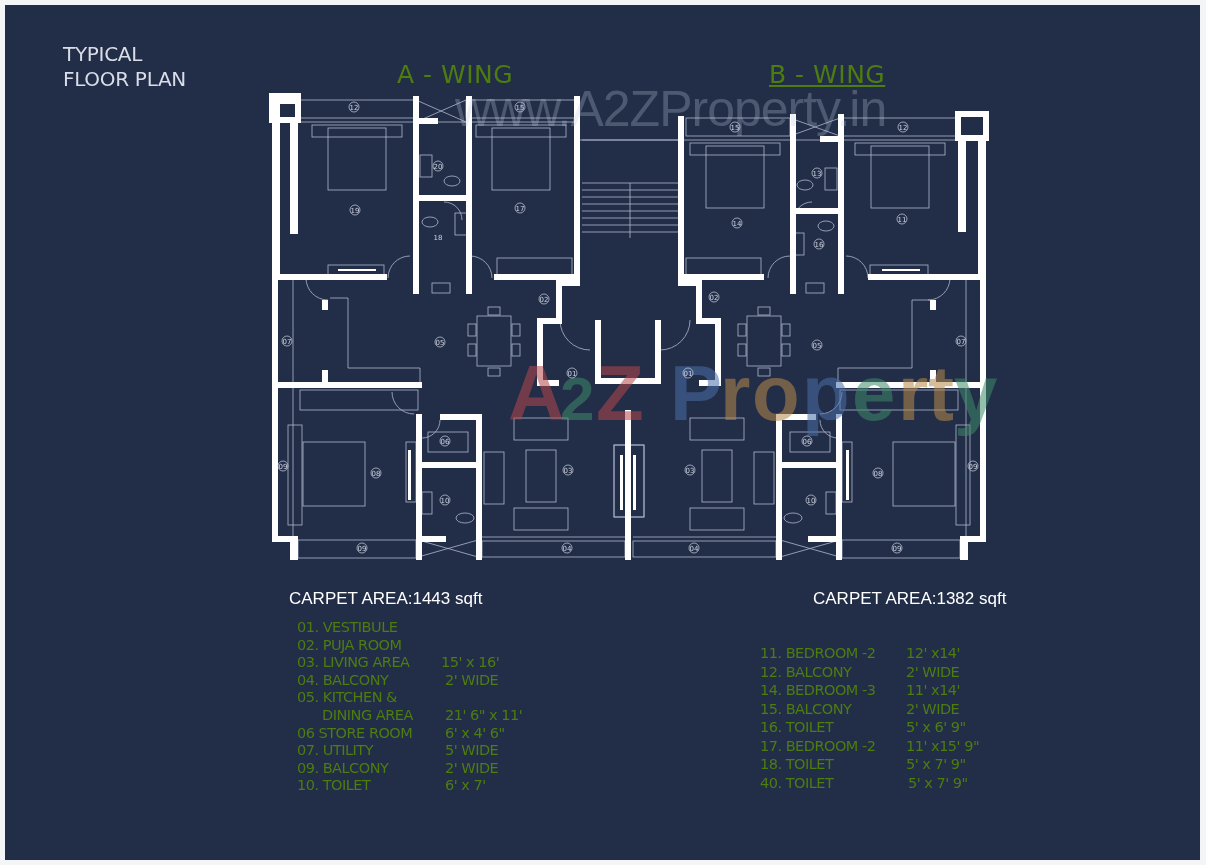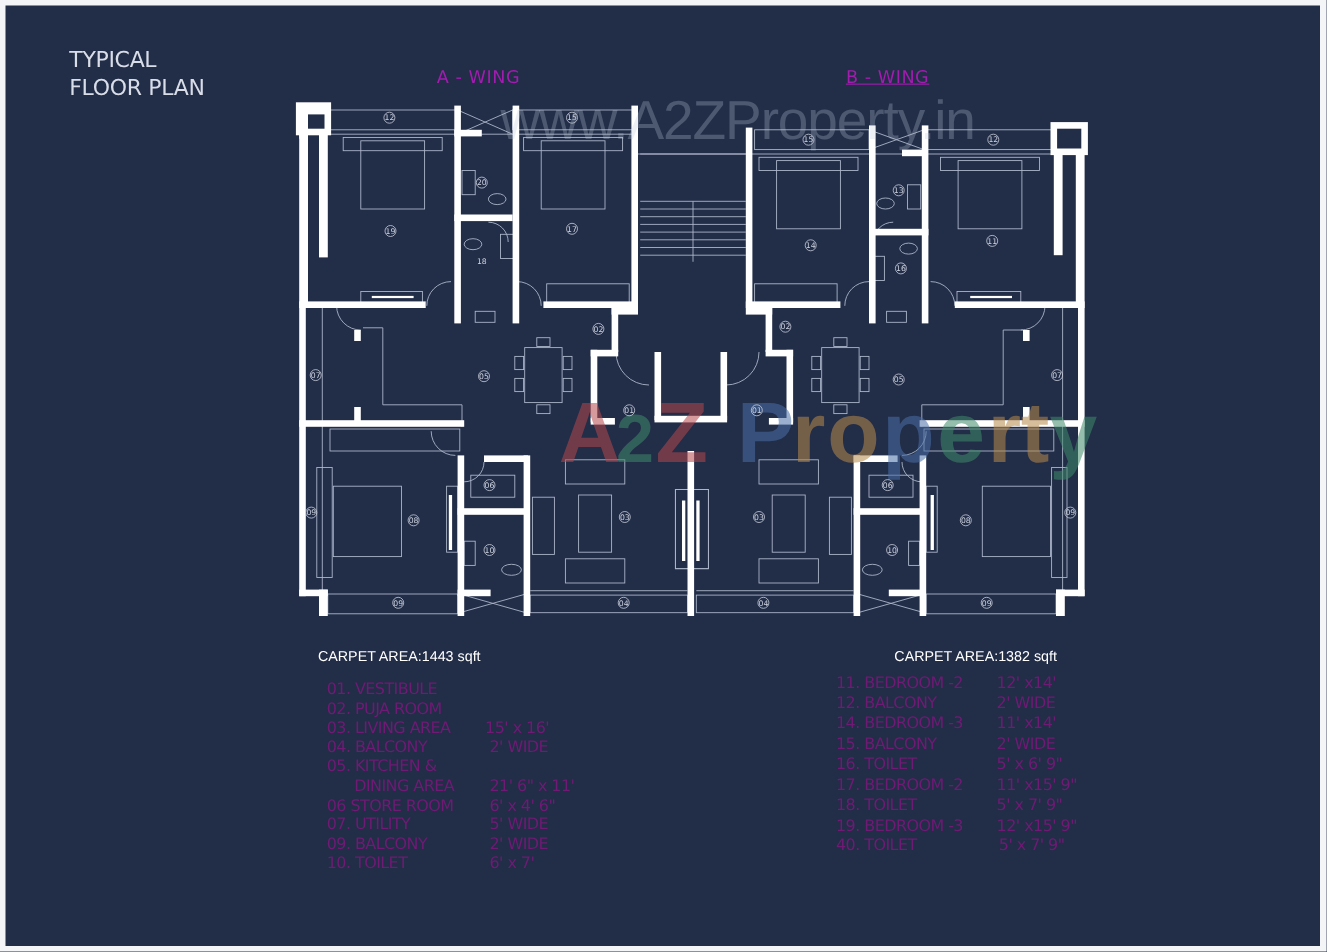--- a/index.html
+++ b/index.html
@@ -1,23 +1,23 @@
 <!DOCTYPE html>
 <html><head>
 <meta charset="utf-8">
 <style>
   html,body{margin:0;padding:0;}
   body{width:1206px;height:865px;background:#f4f5f7;position:relative;overflow:hidden;font-family:"DejaVu Sans",sans-serif;}
   .panel{position:absolute;left:5px;top:5px;width:1195px;height:855px;background:#222d48;}
   .title{position:absolute;left:63px;top:42px;color:#d8dde8;font-size:20px;line-height:25px;letter-spacing:-0.3px;}
-  .wing-label{position:absolute;top:60px;color:#a21caf;font-size:16px;letter-spacing:0.5px;}
+  .wing-label{position:absolute;top:60px;color:#4d7c0f;font-size:25px;letter-spacing:0.5px;}
   svg.plan{position:absolute;left:0;top:0;}
   .wm-text{position:absolute;left:455px;top:80px;font-size:50px;color:rgba(190,200,220,0.28);font-family:"Liberation Sans",sans-serif;letter-spacing:-1px;white-space:nowrap;}
-  .carpet{position:absolute;color:#ffffff;font-size:13px;font-family:"Liberation Sans",sans-serif;font-weight:normal;}
-  .legend{position:absolute;color:#701a75;font-size:14.5px;line-height:17.6px;font-family:"DejaVu Sans",sans-serif;letter-spacing:-0.5px;}
+  .carpet{position:absolute;color:#ffffff;font-size:17px;font-family:"Liberation Sans",sans-serif;font-weight:normal;}
+  .legend{position:absolute;color:#4d7c0f;font-size:14.5px;line-height:17.6px;font-family:"DejaVu Sans",sans-serif;letter-spacing:-0.5px;}
   .legend .row{position:relative;height:17.6px;white-space:nowrap;}
   .legend .lbl{position:absolute;left:0;}
   .legend .dim{position:absolute;}
   .tag{font-size:7px;fill:#cdd3e0;font-family:"DejaVu Sans",sans-serif;}
 </style>
 </head>
 <body>
 
 <div class="panel"></div>
 
@@ -366,21 +366,21 @@
   <div class="row">
       <span class="lbl">09. BALCONY</span>
       <span class="dim" style="left:148px">2' WIDE</span>
     </div>
   <div class="row">
       <span class="lbl">10. TOILET</span>
       <span class="dim" style="left:148px">6' x 7'</span>
     </div>
 </div>
 
-<div class="legend" style="left:760px;top:612px;width:240px;line-height:18.5px;">
+<div class="legend" style="left:760px;top:644px;width:240px;line-height:18.5px;">
   <div class="row" style="height:18.5px">
       <span class="lbl">11. BEDROOM -2</span>
       <span class="dim" style="left:146px">12' x14'</span>
     </div>
   <div class="row" style="height:18.5px">
       <span class="lbl">12. BALCONY</span>
       <span class="dim" style="left:146px">2' WIDE</span>
     </div>
   <div class="row" style="height:18.5px">
       <span class="lbl">14. BEDROOM -3</span>
@@ -396,20 +396,16 @@
     </div>
   <div class="row" style="height:18.5px">
       <span class="lbl">17. BEDROOM -2</span>
       <span class="dim" style="left:146px">11' x15' 9"</span>
     </div>
   <div class="row" style="height:18.5px">
       <span class="lbl">18. TOILET</span>
       <span class="dim" style="left:146px">5' x 7' 9"</span>
     </div>
   <div class="row" style="height:18.5px">
-      <span class="lbl">19. BEDROOM -3</span>
-      <span class="dim" style="left:146px">12' x15' 9"</span>
-    </div>
-  <div class="row" style="height:18.5px">
       <span class="lbl">40. TOILET</span>
       <span class="dim" style="left:148px">5' x 7' 9"</span>
     </div>
 </div>
 
 </body></html>

